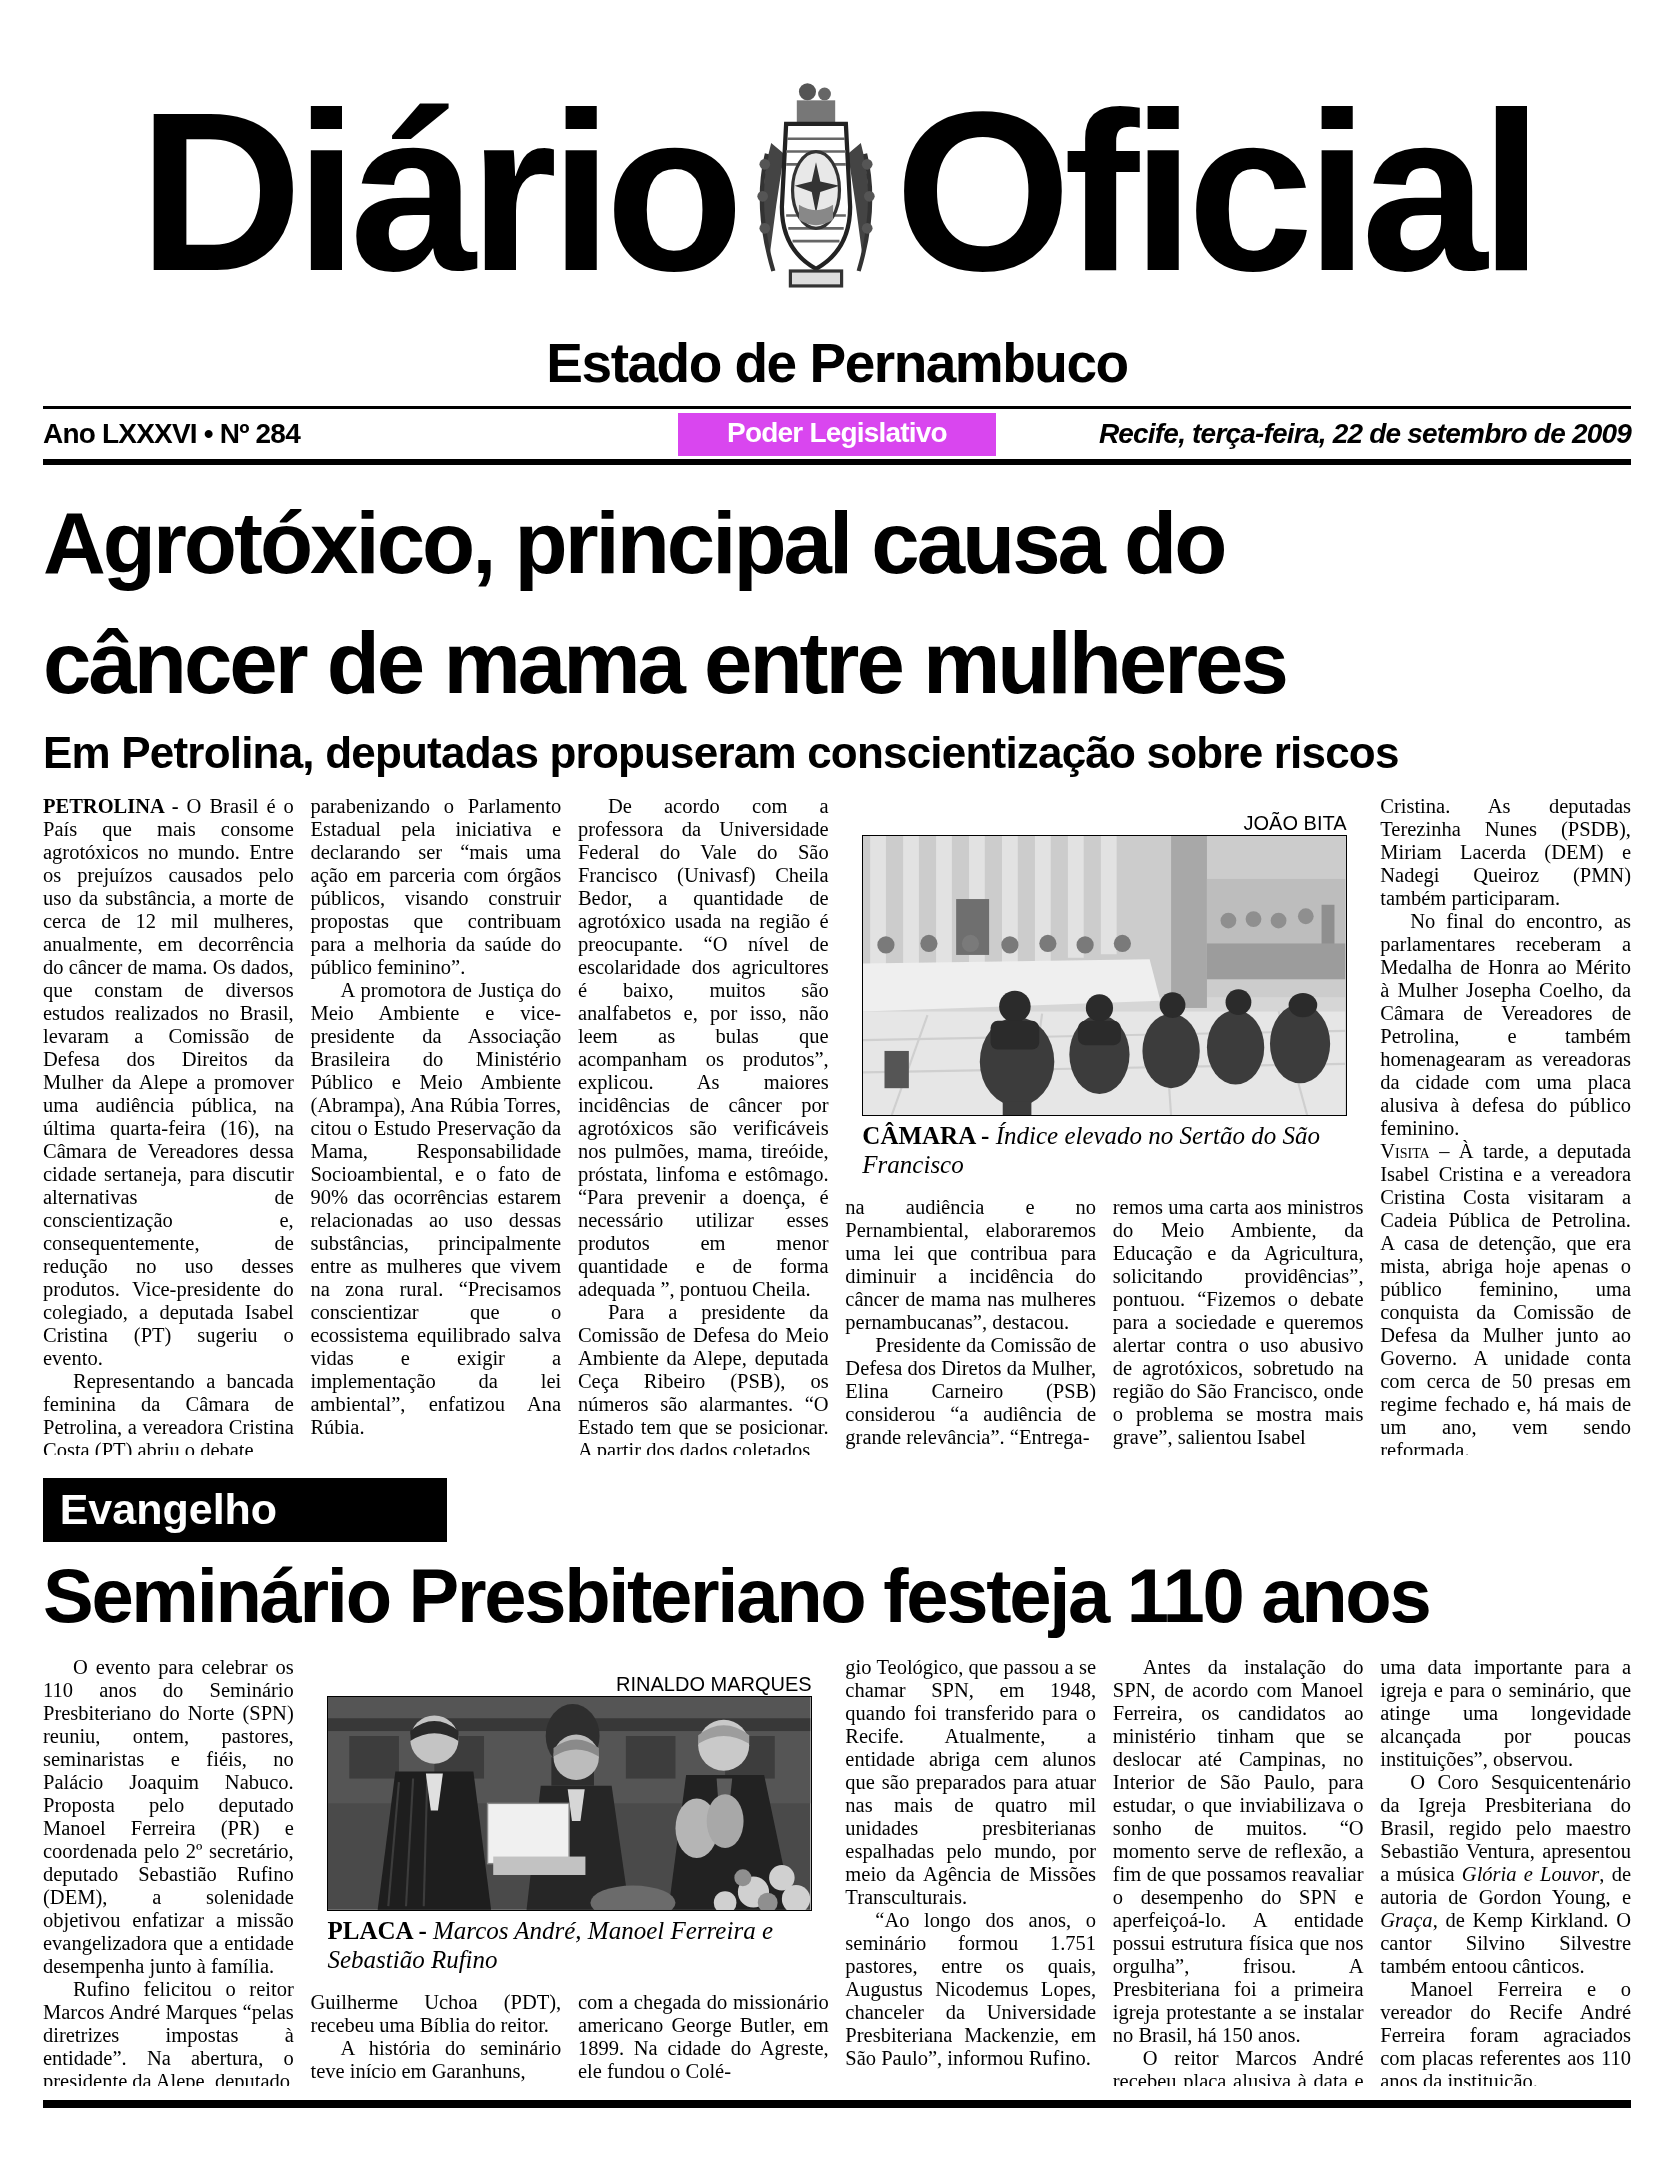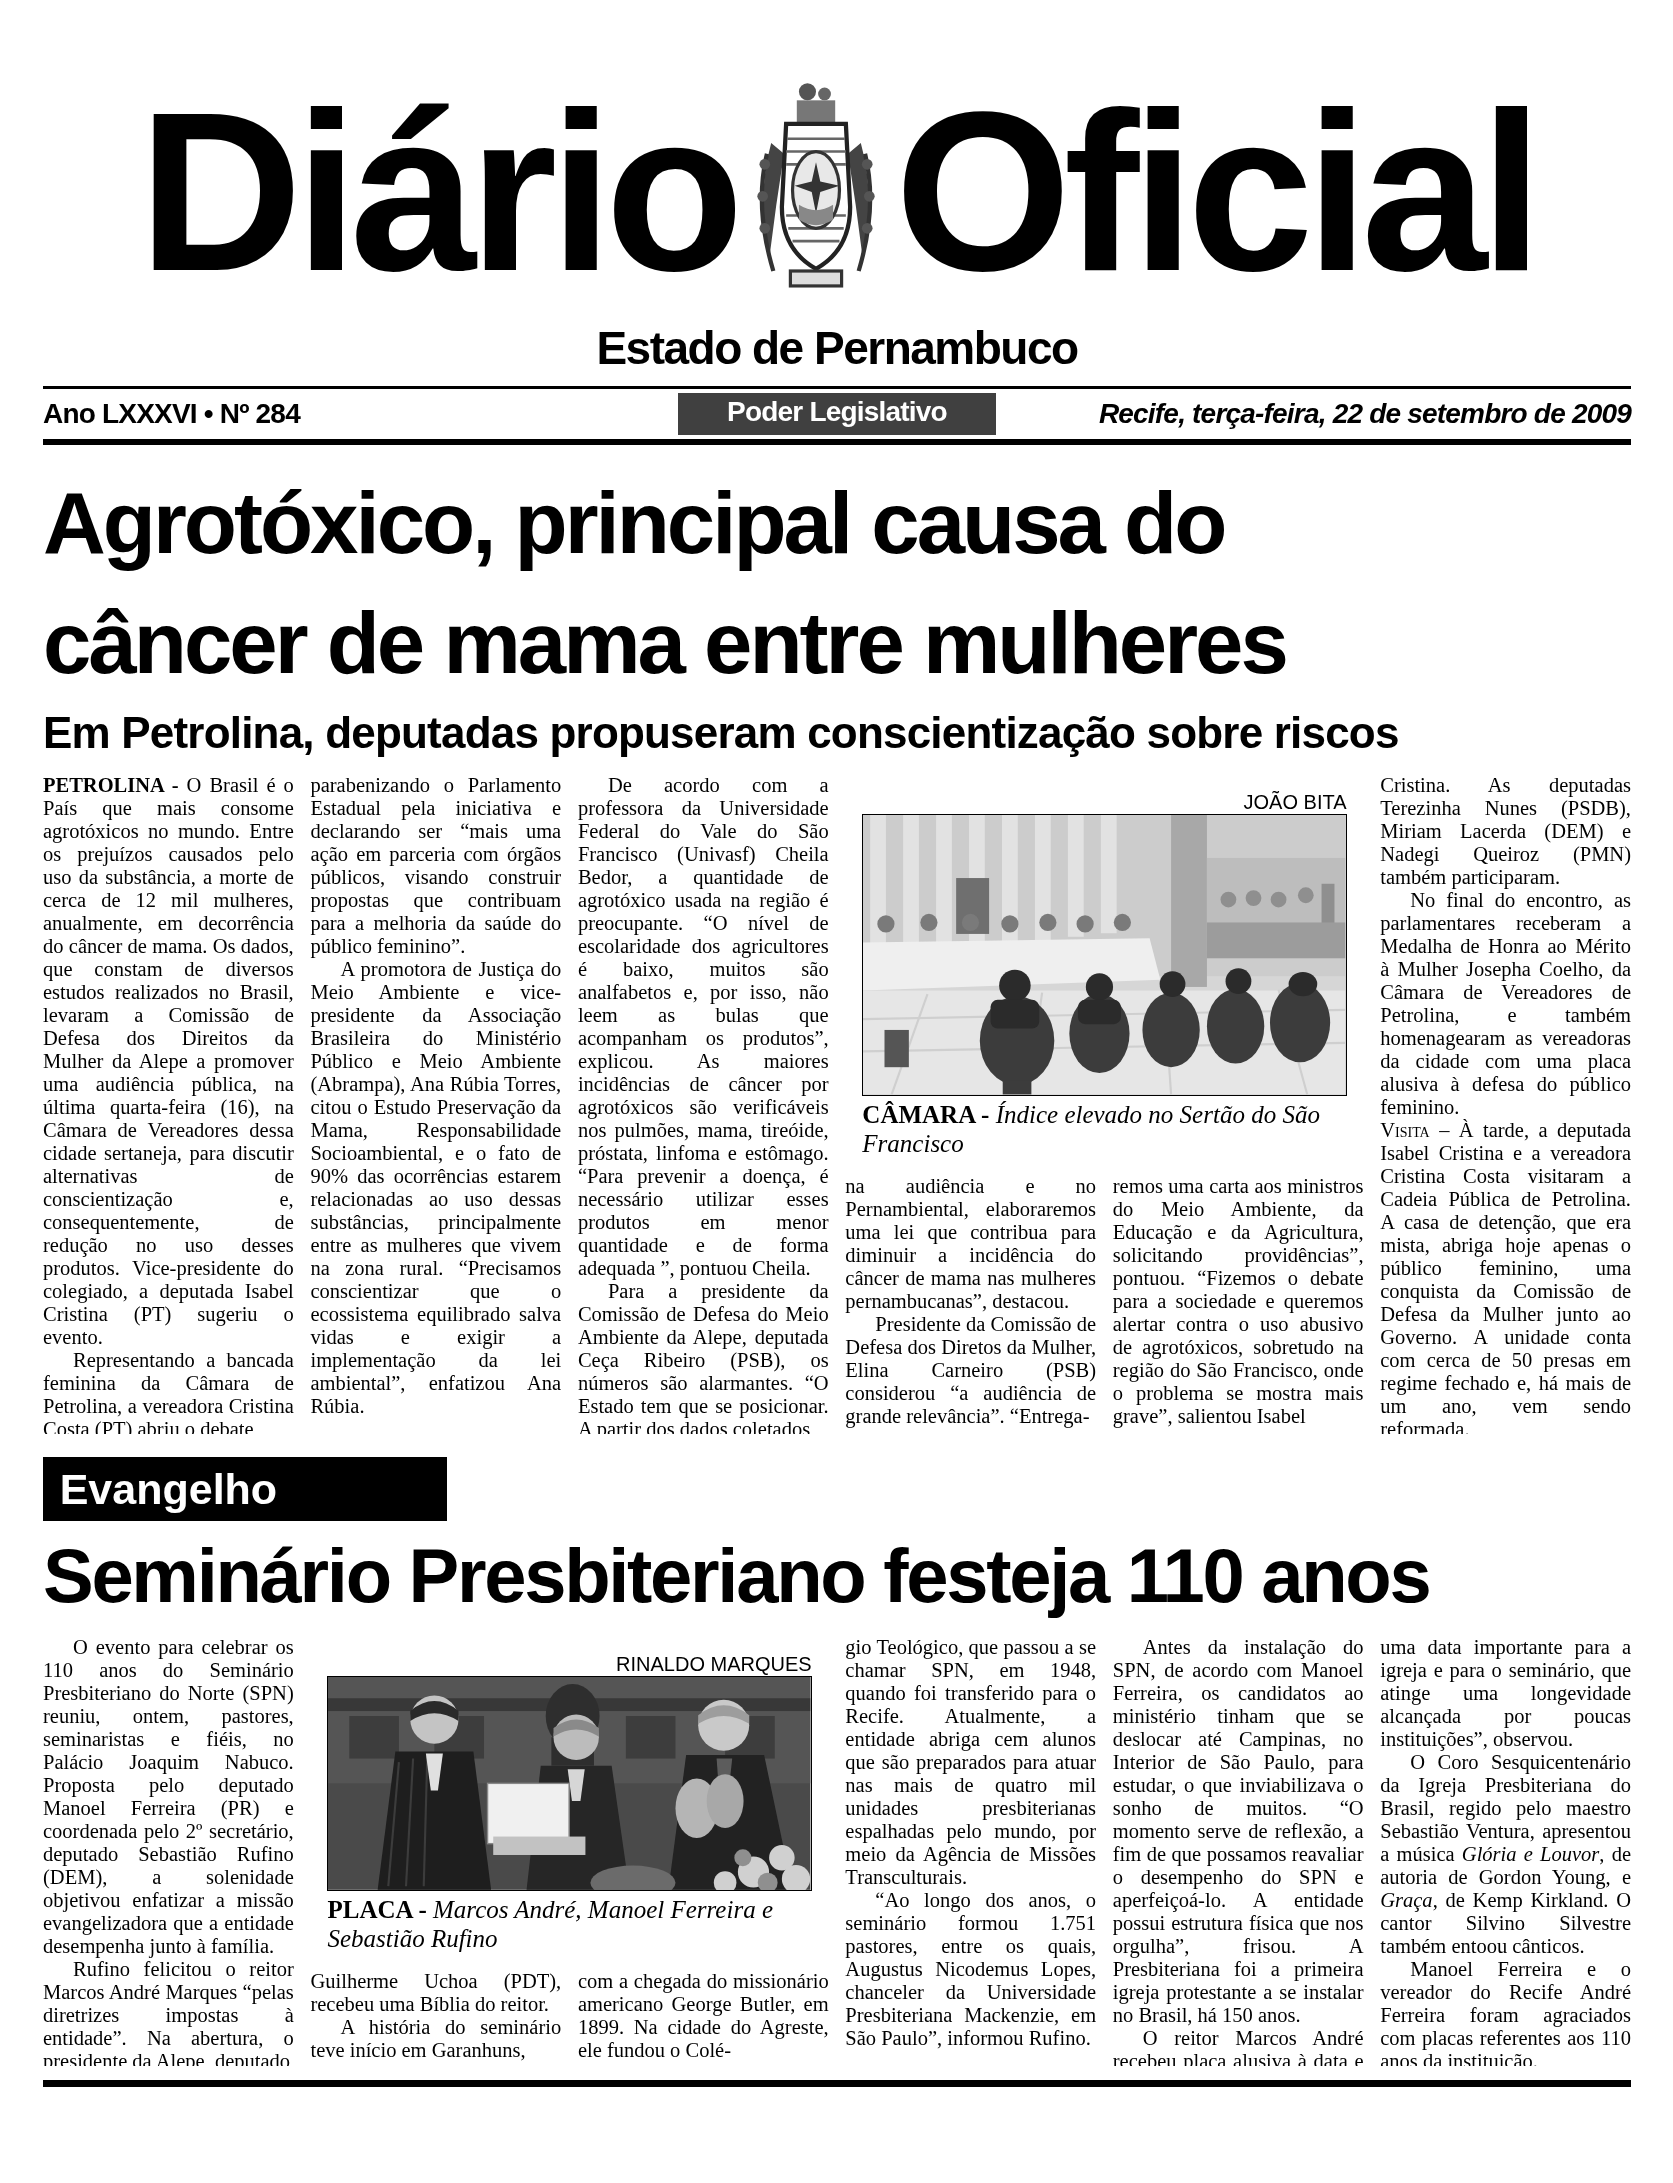--- a/index.html
+++ b/index.html
@@ -13,39 +13,39 @@
   
   .mast-title{
     margin-top:65px; height:252px;
     display:flex; align-items:center; justify-content:center; gap:10.6px;
     font-family:"Liberation Sans", sans-serif; font-weight:bold;
     font-size:227px; line-height:1; letter-spacing:-7.6px;
   }
   .coat{ width:128px; height:228px; flex:0 0 auto; margin:0 4.6px; }
   .coat svg{ display:block; width:100%; height:100%; }
   .mast-sub{
-    margin-top:7px; text-align:center;
+    margin-top:18px; text-align:center;
     font-family:"Liberation Sans", sans-serif; font-weight:bold;
-    font-size:46px; letter-spacing:-1.5px; line-height:1.05;
+    font-size:55px; letter-spacing:-1.5px; line-height:1.05;
   }
 
   .rule-thin { height:3px;  background:#000; margin-top:13.7px; }
   .rule-thick{ height:6px;  background:#000; }
   .rule-bottom{ height:7.6px; background:#000; margin-top:13.7px; }
 
   
   .infobar{
     display:grid; grid-template-columns:1fr auto 1fr; align-items:center;
     height:50px; font-family:"Liberation Sans", sans-serif; font-weight:bold;
     font-size:28px; letter-spacing:-0.8px;
   }
   .infobar .left { justify-self:start; }
   .infobar .right{ justify-self:end;font-style:italic; }
   .section-box{
-    justify-self:center; background:#404040; color:#fff;
+    justify-self:center; background:#d946ef; color:#fff;
     padding:3.8px 49px 6.8px 49px;
   }
 
   
   .head1{
     margin:18px 0 0 0; font-family:"Liberation Sans", sans-serif;
     font-weight:bold; font-size:87px; line-height:1.38;
     letter-spacing:-3px; white-space:nowrap;
   }
   .subhead{

